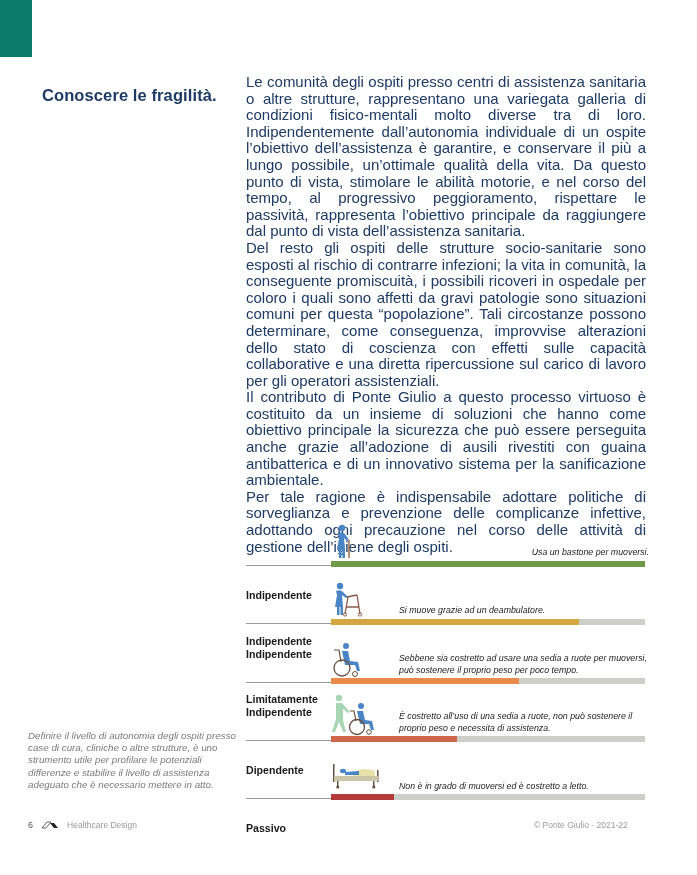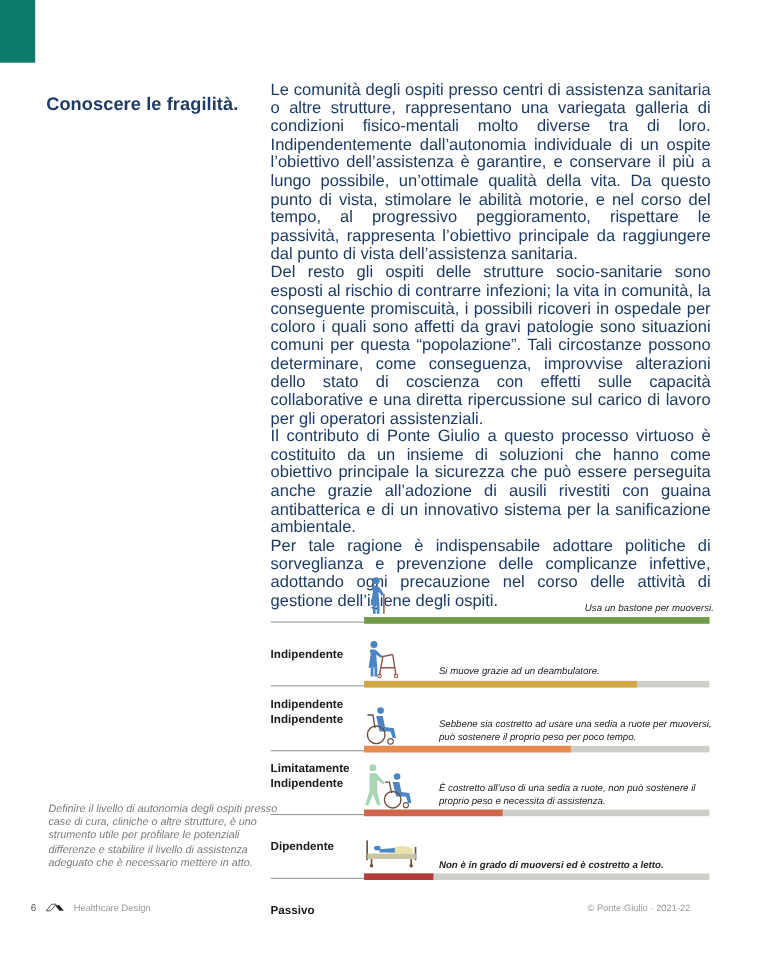--- a/index.html
+++ b/index.html
@@ -12,21 +12,21 @@
 
     .levels { position: absolute; left: 246px; top: 0; width: 400px; height: 875px; }
     .level { position: absolute; left: 0; width: 400px; }
     .level-label { position: absolute; left: 0; font-size: 10.6px; font-weight: bold; color: #1a1a1a; line-height: 12.5px; margin-top: 40px; }
     .level-underline { position: absolute; left: 0; width: 85px; height: 1px; background: #9a9a9a; }
     .level-icon { position: absolute; left: 85px; }
     .level-desc { position: absolute; left: 153px; font-size: 8.8px; font-style: italic; color: #222; line-height: 12px; width: 250px; }
     .bar-track { position: absolute; left: 85px; width: 314px; height: 6px; background: #cfcfca; }
     .bar-fill { position: absolute; left: 0; top: 0; height: 6px; }
 
-    .caption { position: absolute; left: 44px; top: 730px; width: 210px; font-size: 9.8px; font-style: italic; color: #7a7a7a; line-height: 12.2px; }
+    .caption { position: absolute; left: 28px; top: 730px; width: 210px; font-size: 9.8px; font-style: italic; color: #7a7a7a; line-height: 12.2px; }
     .footer-left { position: absolute; left: 28px; top: 820px; font-size: 8.5px; color: #9a9a9a; display: flex; align-items: center; gap: 8px; }
     .footer-left .page-num { color: #555; font-size: 9px; }
     .footer-right { position: absolute; left: 534px; top: 820px; font-size: 8.5px; color: #9a9a9a; }
   </style>
 </head>
 <body>
 
 <div class="corner-block"></div>
 
 <h1 class="section-title">Conoscere le fragilità.</h1>
@@ -128,21 +128,21 @@
       <rect x="46" y="8" width="1.5" height="12" fill="#6b5040"></rect>
       <path d="M22 12 Q30 4 44 9 L44 14 L22 14 Z" fill="#e8e2a8"></path>
       <ellipse cx="12" cy="9" rx="3" ry="2.2" fill="#4a86c5"></ellipse>
       <path d="M14 10 L28 9 L28 13 L14 13 Z" fill="#4a86c5"></path>
       <rect x="3" y="14" width="44" height="5" fill="#c9c5a6"></rect>
       <rect x="6" y="19" width="1.5" height="5" fill="#6b5040"></rect>
       <rect x="42" y="19" width="1.5" height="5" fill="#6b5040"></rect>
       <circle cx="6.8" cy="25" r="1.6" fill="#6b5040"></circle>
       <circle cx="42.8" cy="25" r="1.6" fill="#6b5040"></circle>
     </svg>
-    <div class="level-desc" style="top:20px;font-weight:bold;">Non è in grado di muoversi ed è costretto a letto.</div>
+    <div class="level-desc" style="top:20px;">Non è in grado di muoversi ed è costretto a letto.</div>
     <div class="bar-track" style="top:34px;">
       <div class="bar-fill" style="width: 20%; background: rgb(181, 58, 58);"></div>
     </div>
   </div>
 </div>
 
 <div class="caption">Definire il livello di autonomia degli ospiti presso case di cura, cliniche o altre strutture, è uno strumento utile per profilare le potenziali differenze e stabilire il livello di assistenza adeguato che è necessario mettere in atto.</div>
 
 <div class="footer-left">
   <span class="page-num">6</span>

